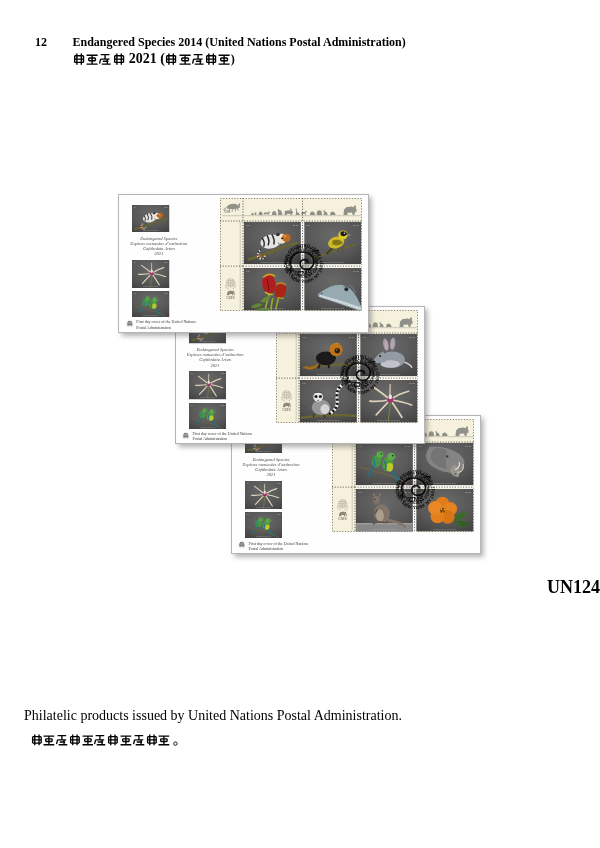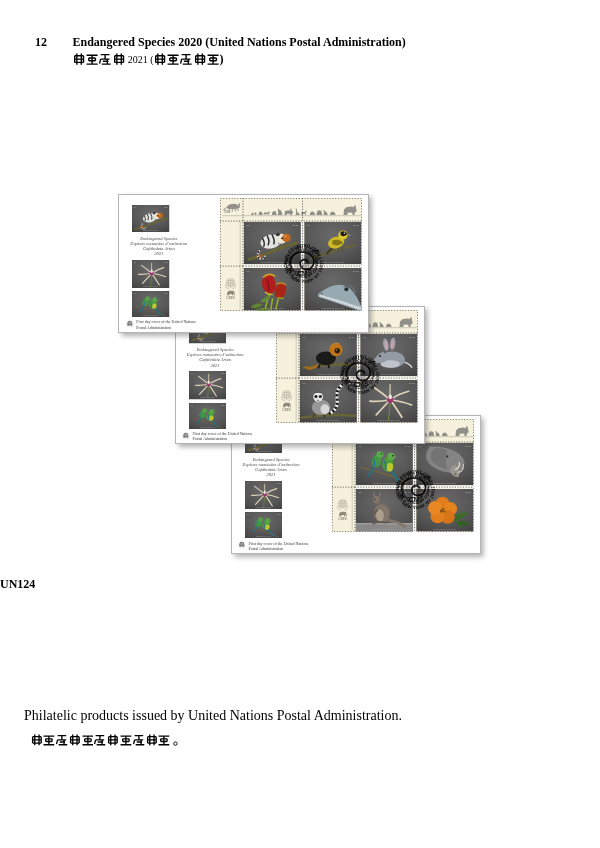--- a/index.html
+++ b/index.html
@@ -294,36 +294,36 @@
 <path d="M36.5 16 q3.5 4.5 2.6 10.5" stroke="#000" stroke-width="1" fill="none" opacity=".6"></path>
 <circle cx="23" cy="24" r="8.5" fill="#000" opacity=".14"></circle>
 <circle cx="29" cy="29" r="6" fill="#000" opacity=".16"></circle>
 </g>
 </symbol>
 </defs>
 </svg>
 
 <div class="hdr" style="left:35px;top:34.6px">12</div>
 
-<div class="hdr" style="left:72.5px;top:34.6px">Endangered Species 2020 (United Nations Postal Administration)</div>
+<div class="hdr" style="left:72.5px;top:34.6px">Endangered Species 2014 (United Nations Postal Administration)</div>
 
 <div class="cjkrow" style="left:72.5px;top:52.4px;height:13.4px">
     <svg width="12.2" height="12.2" viewBox="-0.5 -0.5 11 11" style="margin:0 0.5px">
       <path d="M1 2 h8 M1 5 h8 M1 8 h8 M3 0 v10 M7 0 v10 M1 2 v6 M9 2 v6" stroke="#000" stroke-width="1.25" fill="none"></path>
     </svg>
     <svg width="12.2" height="12.2" viewBox="-0.5 -0.5 11 11" style="margin:0 0.5px">
       <path d="M0 1.5 h10 M2 4 h6 M2 6.5 h6 M0 9.5 h10 M5 1.5 v8 M2 4 v2.5 M8 4 v2.5" stroke="#000" stroke-width="1.25" fill="none"></path>
     </svg>
     <svg width="12.2" height="12.2" viewBox="-0.5 -0.5 11 11" style="margin:0 0.5px">
       <path d="M1 1 h8 M5 1 v4 M1 5 h8 M1 5 l-1 4 M3 7 h5 M2 9.5 h8 M7 5 v4.5" stroke="#000" stroke-width="1.25" fill="none"></path>
     </svg>
     <svg width="12.2" height="12.2" viewBox="-0.5 -0.5 11 11" style="margin:0 0.5px">
       <path d="M1 2 h8 M1 5 h8 M1 8 h8 M3 0 v10 M7 0 v10 M1 2 v6 M9 2 v6" stroke="#000" stroke-width="1.25" fill="none"></path>
     </svg>
-    <span style="font-weight:normal;font-size:10px">&nbsp;2021 (</span>
+    <span style="font-weight:bold;font-size:14px">&nbsp;2021 (</span>
     <svg width="12.2" height="12.2" viewBox="-0.5 -0.5 11 11" style="margin:0 0.5px">
       <path d="M1 2 h8 M1 5 h8 M1 8 h8 M3 0 v10 M7 0 v10 M1 2 v6 M9 2 v6" stroke="#000" stroke-width="1.25" fill="none"></path>
     </svg>
     <svg width="12.2" height="12.2" viewBox="-0.5 -0.5 11 11" style="margin:0 0.5px">
       <path d="M0 1.5 h10 M2 4 h6 M2 6.5 h6 M0 9.5 h10 M5 1.5 v8 M2 4 v2.5 M8 4 v2.5" stroke="#000" stroke-width="1.25" fill="none"></path>
     </svg>
     <svg width="12.2" height="12.2" viewBox="-0.5 -0.5 11 11" style="margin:0 0.5px">
       <path d="M1 1 h8 M5 1 v4 M1 5 h8 M1 5 l-1 4 M3 7 h5 M2 9.5 h8 M7 5 v4.5" stroke="#000" stroke-width="1.25" fill="none"></path>
     </svg>
     <svg width="12.2" height="12.2" viewBox="-0.5 -0.5 11 11" style="margin:0 0.5px">
@@ -541,21 +541,21 @@
         </g>
 
 <g>
           <use href="#a-croc" x="84.2" y="69.9" width="57.2" height="42.6"></use>
         </g>
 
 <use href="#postmark" x="59.599999999999994" y="41.5" width="48" height="48"></use>
 </svg></div>
 </div>
 
-<div style="position:absolute;left:0;width:600px;top:576.8px;text-align:left;font-weight:bold;font-size:12px">UN124</div>
+<div style="position:absolute;left:0;width:600px;top:576.8px;text-align:right;font-weight:bold;font-size:18px">UN124</div>
 
 <div style="position:absolute;left:24px;top:708.4px;font-size:14px">Philatelic products issued by United Nations Postal Administration.</div>
 
 <div class="cjkrow" style="left:30px;top:733.6px;height:13.4px">
     <svg width="11.8" height="11.8" viewBox="-0.5 -0.5 11 11" style="margin:0 0.5px">
       <path d="M1 2 h8 M1 5 h8 M1 8 h8 M3 0 v10 M7 0 v10 M1 2 v6 M9 2 v6" stroke="#000" stroke-width="1.25" fill="none"></path>
     </svg>
     <svg width="11.8" height="11.8" viewBox="-0.5 -0.5 11 11" style="margin:0 0.5px">
       <path d="M0 1.5 h10 M2 4 h6 M2 6.5 h6 M0 9.5 h10 M5 1.5 v8 M2 4 v2.5 M8 4 v2.5" stroke="#000" stroke-width="1.25" fill="none"></path>
     </svg>

